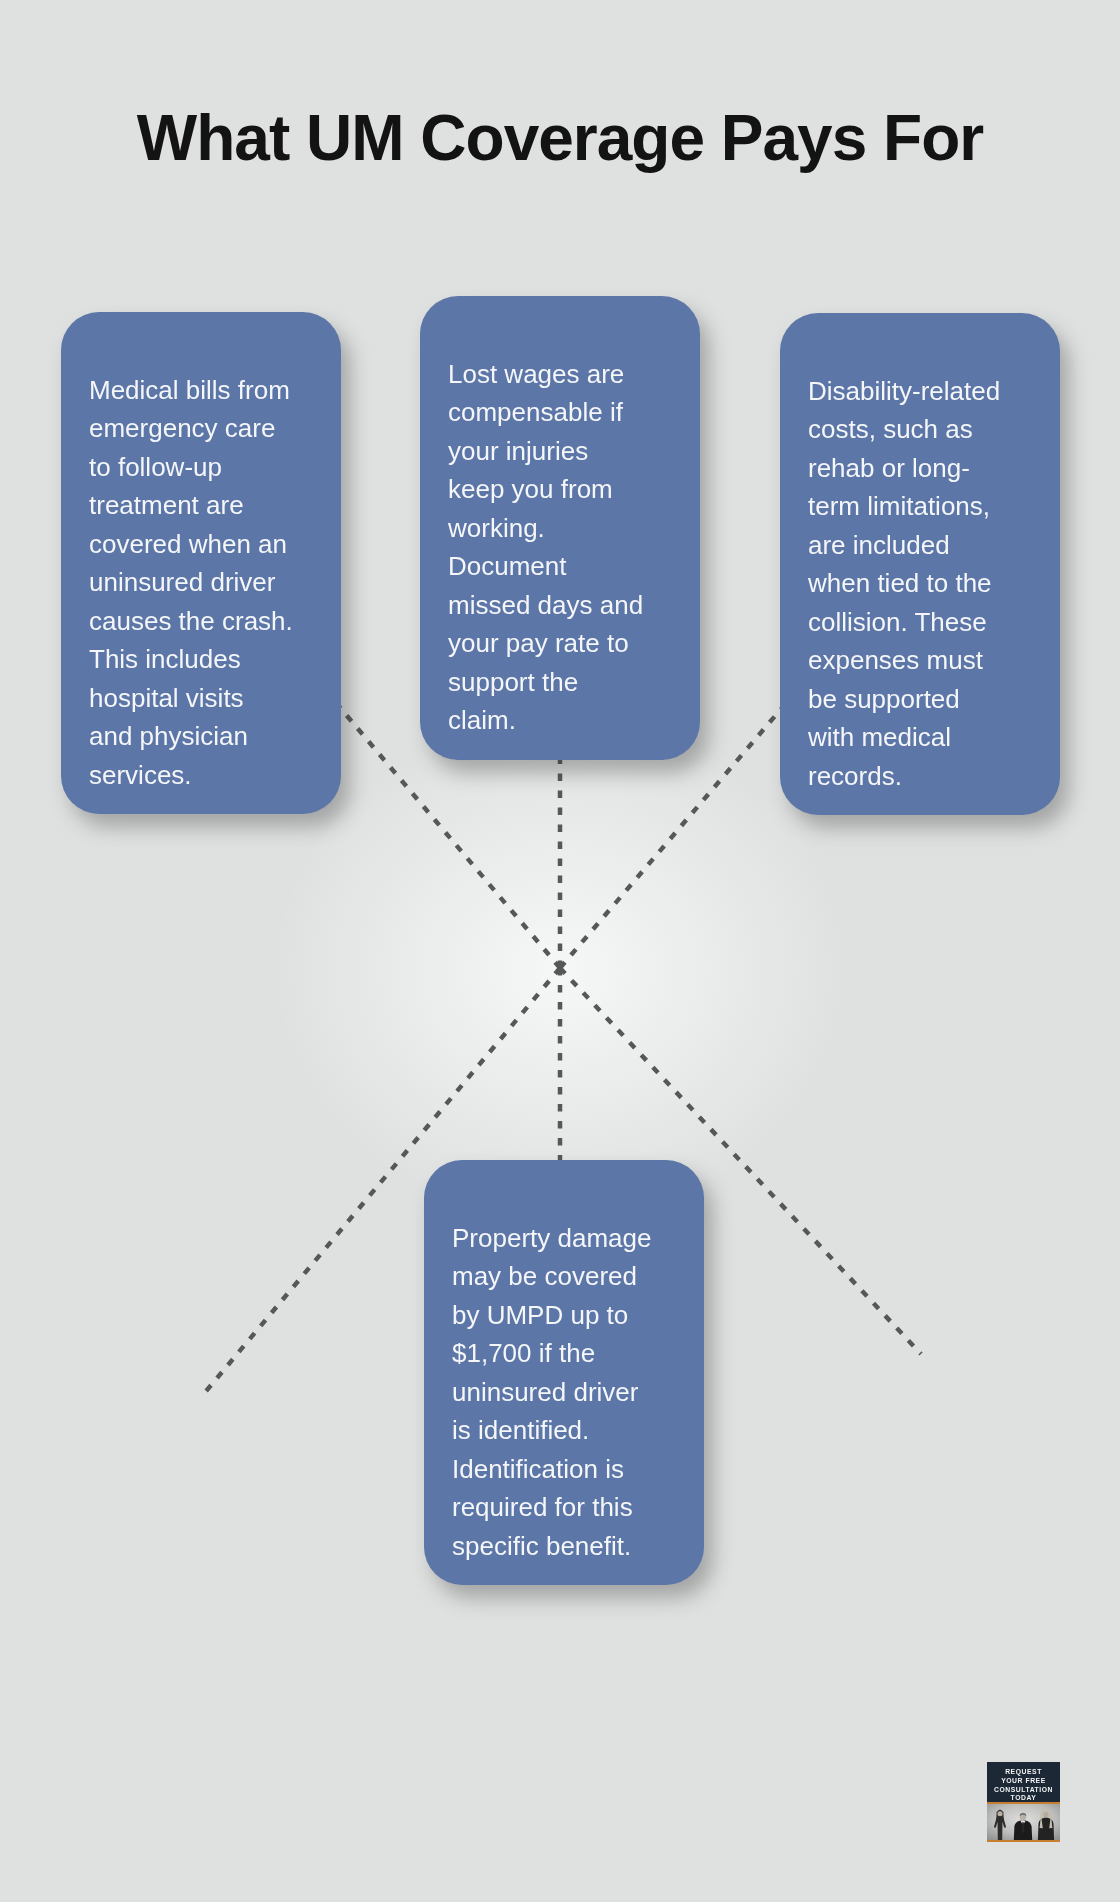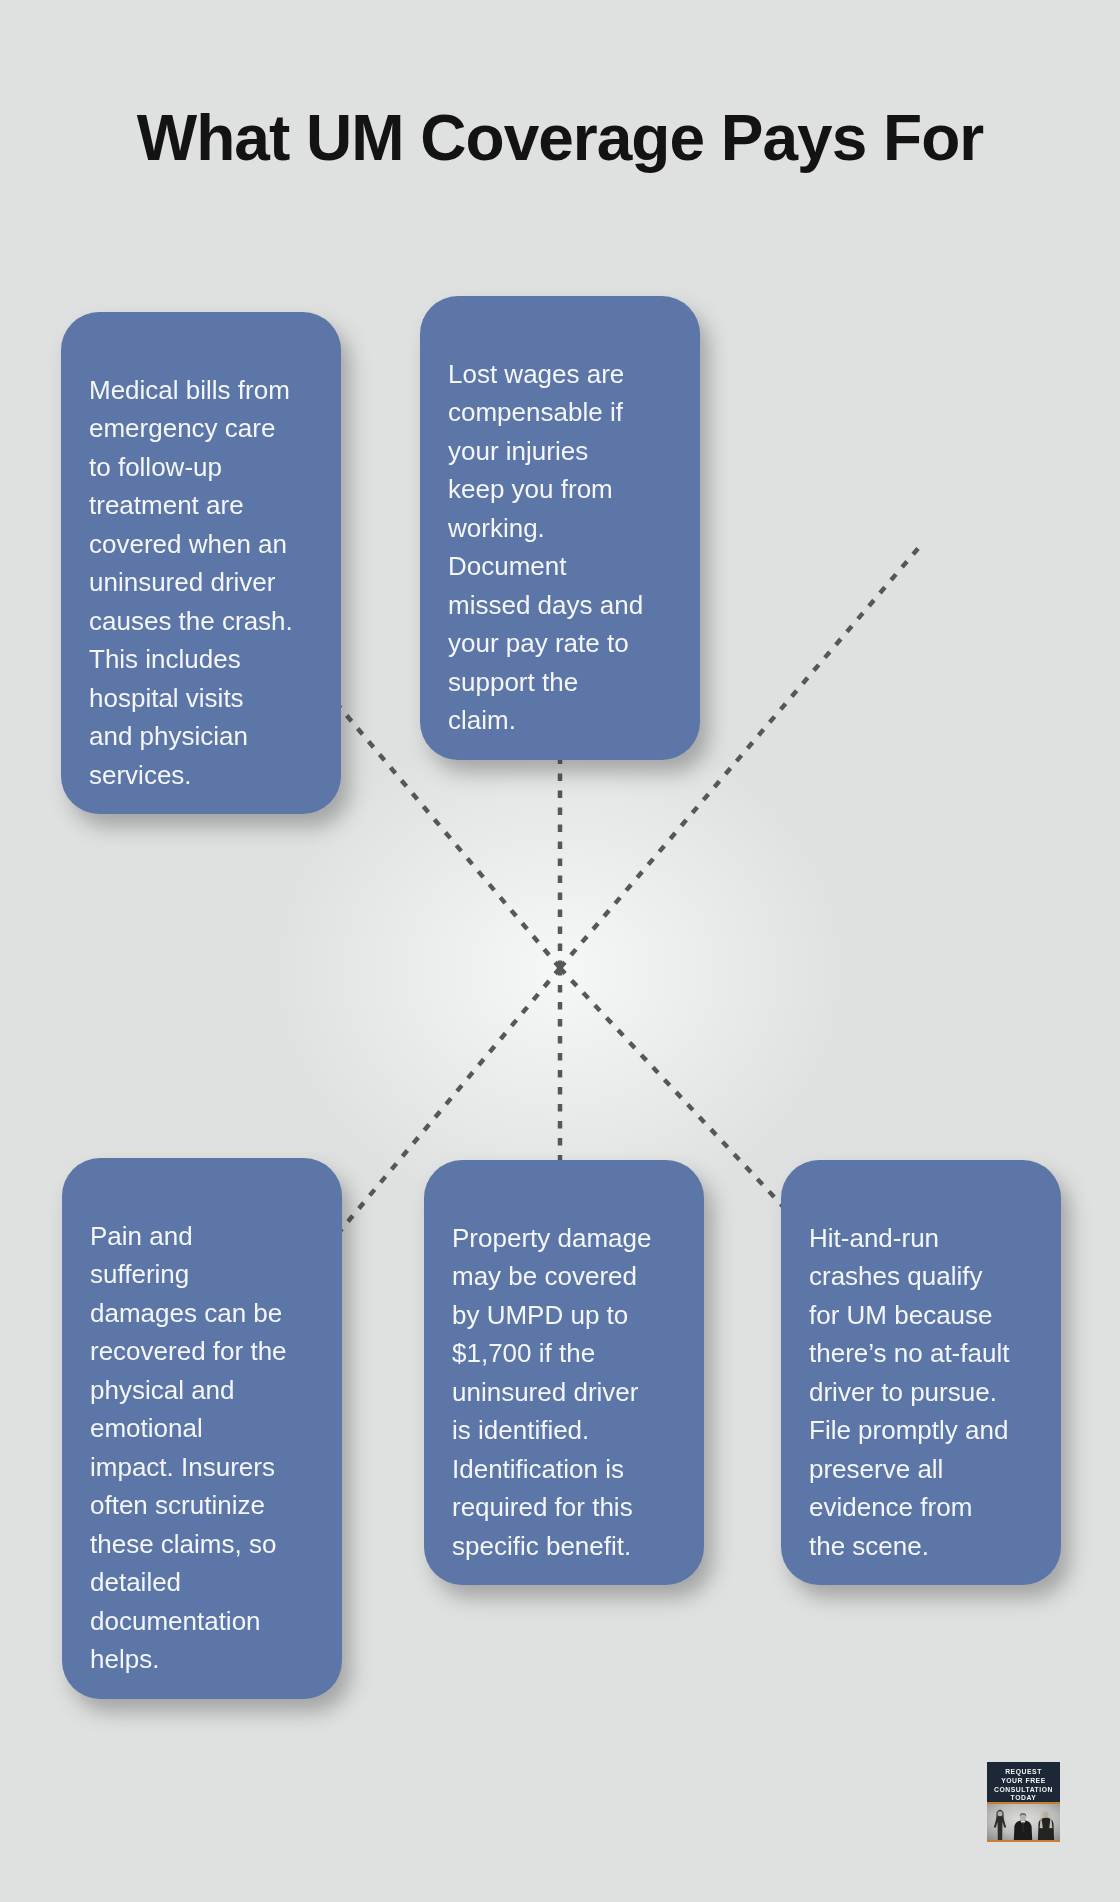--- a/index.html
+++ b/index.html
@@ -119,55 +119,43 @@
 compensable if
 your injuries
 keep you from
 working.
 Document
 missed days and
 your pay rate to
 support the
 claim.</span>
   </div>
-  <div class="card card-4">
-    <span>Pain and
-suffering
-damages can be
-recovered for the
-physical and
-emotional
-impact. Insurers
-often scrutinize
-these claims, so
-detailed
-documentation
-helps.</span>
+  <div class="card card-3">
+    <span>Disability-related
+costs, such as
+rehab or long-
+term limitations,
+are included
+when tied to the
+collision. These
+expenses must
+be supported
+with medical
+records.</span>
   </div>
   <div class="card card-5">
     <span>Property damage
 may be covered
 by UMPD up to
 $1,700 if the
 uninsured driver
 is identified.
 Identification is
 required for this
 specific benefit.</span>
-  </div>
-  <div class="card card-6">
-    <span>Hit-and-run
-crashes qualify
-for UM because
-there’s no at-fault
-driver to pursue.
-File promptly and
-preserve all
-evidence from
-the scene.</span>
   </div>
 
 
   <a class="badge">
     <div class="badge-top">
       <div class="badge-text">REQUEST
 YOUR FREE
 CONSULTATION
 TODAY</div>
     </div>

